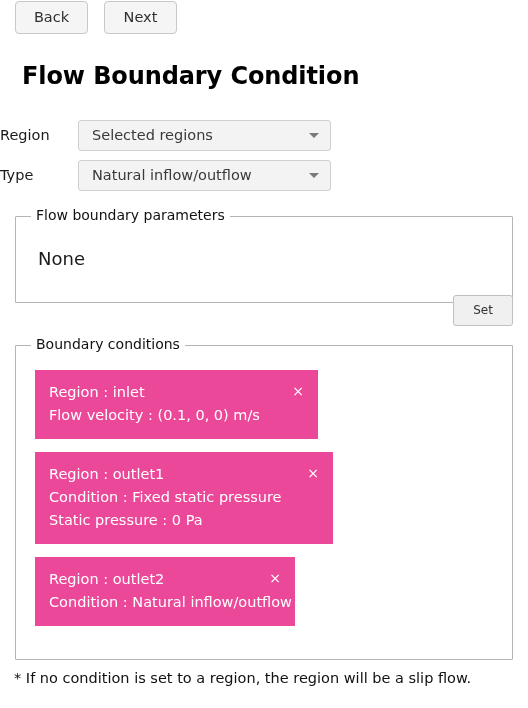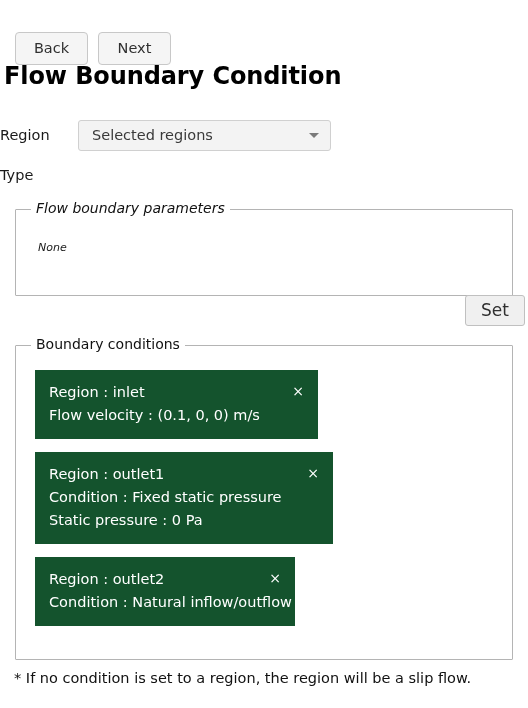--- a/index.html
+++ b/index.html
@@ -13,43 +13,43 @@
     font-family: "DejaVu Sans", "Liberation Sans", sans-serif;
     color: #1a1a1a;
     overflow: hidden;
     position: relative;
   }
 
   
   .nav-row {
     position: absolute;
     left: 15px;
-    top: 32px;
+    top: 1px;
     display: flex;
-    gap: 10px;
+    gap: 16px;
   }
   .nav-btn {
     width: 73px;
     height: 33px;
     background: #f5f5f5;
     border: 1px solid #c8c8c8;
     border-radius: 4px;
     font-family: "DejaVu Sans", "Liberation Sans", sans-serif;
     font-size: 14.5px;
     color: #303030;
     cursor: pointer;
     padding: 0;
     line-height: 31px;
     text-align: center;
   }
 
   
   .page-title {
     position: absolute;
-    left: 4px;
+    left: 22px;
     top: 62px;
     font-size: 24px;
     font-weight: bold;
     letter-spacing: -0.1px;
     color: #000000;
     white-space: nowrap;
   }
 
   
   .form-area {
@@ -110,67 +110,66 @@
     top: -10px;
     left: 15px;
     background: #ffffff;
     padding: 0 5px;
     font-size: 14px;
     color: #111111;
     white-space: nowrap;
   }
   #params-group {
     left: 15px;
-    top: 209px;
+    top: 216px;
     width: 498px;
     height: 87px;
-    font-style: italic;
   }
   .params-none {
     position: absolute;
     left: 22px;
     top: 31px;
-    font-size: 11px;
+    font-size: 18px;
     color: #1a1a1a;
     text-align: center;
   }
   #bc-group {
     left: 15px;
     top: 345px;
     width: 498px;
     height: 315px;
   }
 
   
   .set-btn {
     position: absolute;
-    right: 3px;
+    right: 15px;
     top: 295px;
     width: 60px;
     height: 31px;
     background: #f0f0f0;
     border: 1px solid #c0c0c0;
     border-radius: 3px;
     font-family: "DejaVu Sans", "Liberation Sans", sans-serif;
-    font-size: 17px;
+    font-size: 12px;
     color: #303030;
     cursor: pointer;
     padding: 0;
     text-align: center;
     line-height: 29px;
   }
 
   
   .cards {
     position: absolute;
     left: 35px;
     top: 370px;
   }
   .card {
-    background: #14532d;
+    background: #ec4899;
     color: #ffffff;
     position: relative;
     margin-bottom: 13px;
     padding: 11px 8px 12px 14px;
     box-sizing: border-box;
     cursor: pointer;
   }
   .card-line {
     font-size: 14.5px;
     line-height: 23px;
@@ -216,20 +215,24 @@
   <div class="form-row">
     <div class="form-label">Region</div>
     <div class="combo">
       <span class="combo-value">Selected regions</span>
       <span class="combo-arrow"></span>
     </div>
   </div>
 
   <div class="form-row">
     <div class="form-label">Type</div>
+    <div class="combo">
+      <span class="combo-value">Natural inflow/outflow</span>
+      <span class="combo-arrow"></span>
+    </div>
   </div>
 
 </div>
 
 <div class="group" id="params-group">
   <div class="group-title">Flow boundary parameters</div>
   <div class="params-none">None</div>
 </div>
 
 <button class="set-btn">Set</button>

